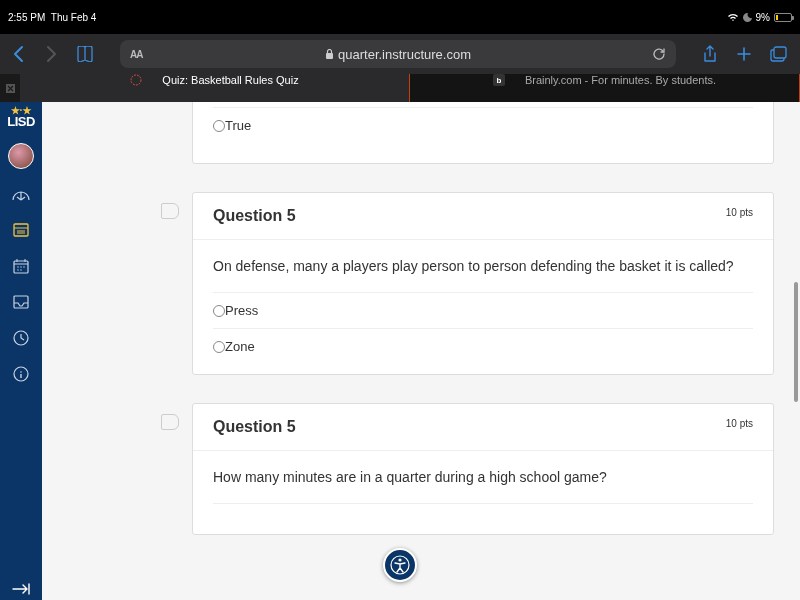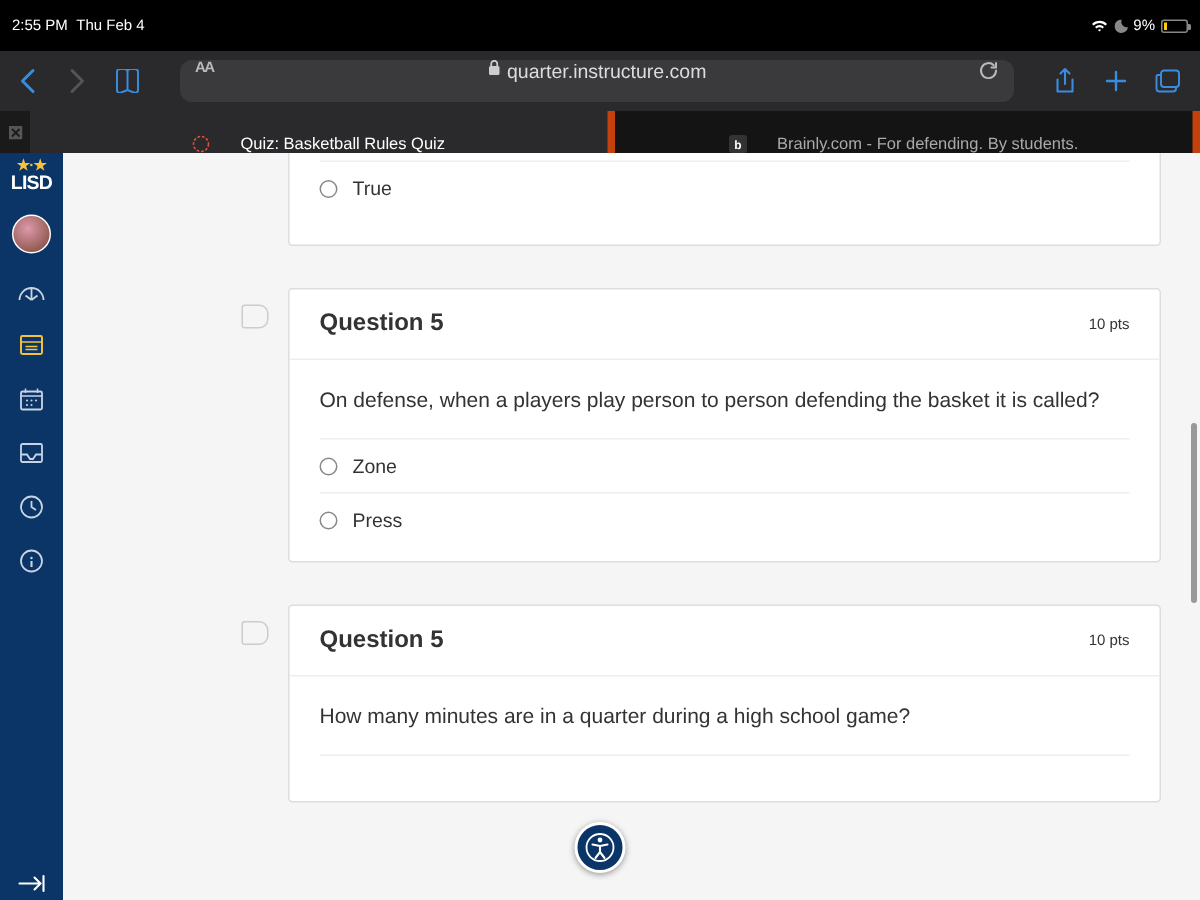--- a/index.html
+++ b/index.html
@@ -10,53 +10,53 @@
 .status-left { flex: 0 0 auto; }
 .status-right { margin-left: auto; display: flex; align-items: center; gap: 4px; }
 .battery-icon { width: 18px; height: 9px; border: 1px solid #888; border-radius: 2px; position: relative; }
 .battery-icon::after { content: ""; position: absolute; right: -3px; top: 2px; width: 2px; height: 4px; background: #888; border-radius: 0 1px 1px 0; }
 .battery-fill { position: absolute; left: 1px; top: 1px; bottom: 1px; width: 10%; background: #ffcc00; }
 
 
 .safari-bar { height: 40px; background: #2a2a2c; display: flex; align-items: center; padding: 0 12px; gap: 18px; }
 .safari-btn { color: #3a8dde; display: flex; align-items: center; justify-content: center; cursor: pointer; }
 .safari-btn.disabled { color: #555; }
-.url-bar { flex: 1; background: #3a3a3c; height: 28px; border-radius: 8px; display: flex; justify-content: center; color: #ddd; font-size: 13px; position: relative; margin: 0 8px; }
+.url-bar { flex: 1; background: #3a3a3c; height: 28px; border-radius: 8px; display: flex; align-items: center; justify-content: center; color: #ddd; font-size: 13px; position: relative; margin: 0 8px; }
 .url-left { position: absolute; left: 10px; color: #bbb; font-size: 10px; font-weight: 600; letter-spacing: -1px; }
 .url-reload { position: absolute; right: 10px; color: #bbb; }
 .lock { margin-right: 4px; }
 
 
 .tab-strip { height: 28px; background: #1a1a1a; display: flex; }
 .tab-strip-close { width: 20px; display: flex; align-items: center; justify-content: center; }
-.tab { flex: 1; display: flex; align-items: flex-end; justify-content: center; gap: 20px; color: #ccc; font-size: 11px; border-right: 5px solid #c2410c; }
+.tab { flex: 1; display: flex; align-items: flex-start; justify-content: center; gap: 20px; color: #ccc; font-size: 11px; border-right: 1px solid #c2410c; }
 .tab.active { background: #2a2a2c; color: #fff; }
 .tab.inactive { background: #141414; color: #aaa; }
 .tab-favicon { width: 12px; height: 12px; }
 
 
 .content-row { display: flex; height: 516px; position: relative; }
 .lisd-sidebar { width: 42px; background: #0b3467; display: flex; flex-direction: column; align-items: center; padding-top: 6px; gap: 14px; }
 .lisd-logo { color: #fff; font-weight: bold; font-size: 13px; letter-spacing: -0.5px; position: relative; text-align: center; }
 .lisd-star { color: #f5c23b; font-size: 10px; display: block; line-height: 6px; }
 .avatar { width: 26px; height: 26px; border-radius: 50%; background: radial-gradient(circle at 40% 35%, #d9a, #743); border: 1px solid #fff; }
 .side-ico { width: 22px; height: 22px; display: flex; align-items: center; justify-content: center; color: #c8d4e3; }
 .side-ico.active { color: #f5c23b; }
 .side-arrow { margin-top: auto; margin-bottom: 18px; color: #fff; }
 
 .canvas-area { flex: 1; background: #f5f5f5; overflow-y: auto; padding: 0 26px 0 150px; position: relative; }
 
 .question-card { background: #fff; border: 1px solid #ddd; border-radius: 3px; margin-bottom: 28px; position: relative; }
 .q-flag { position: absolute; left: -32px; top: 10px; width: 18px; height: 16px; border: 1.5px solid #ccc; border-radius: 2px 6px 6px 2px; }
-.q-header { display: flex; justify-content: space-between; align-items: center; padding: 14px 20px; border-bottom: 1px solid #eee; }
+.q-header { display: flex; justify-content: space-between; align-items: flex-start; padding: 14px 20px; border-bottom: 1px solid #eee; }
 .q-title { font-weight: 600; font-size: 16px; color: #333; }
 .q-pts { font-size: 10px; color: #333; font-weight: 500; }
 .q-body { padding: 18px 20px 10px; }
 .q-text { font-size: 14px; color: #333; margin-bottom: 18px; }
-.opt { display: flex; align-items: center; gap: 10px; padding: 10px 0; border-top: 1px solid #eee; font-size: 13px; color: #333; }
+.opt { display: flex; align-items: center; padding: 10px 0; border-top: 1px solid #eee; font-size: 13px; color: #333; }
 .opt:first-of-type { border-top: 1px solid #eee; }
 .radio { width: 12px; height: 12px; border: 1.5px solid #888; border-radius: 50%; flex-shrink: 0; position: relative; }
 .radio.selected { border-color: #333; }
 .radio.selected::after { content: ""; position: absolute; inset: 2px; background: #333; border-radius: 50%; }
 
 .partial-card { background: #fff; border: 1px solid #ddd; border-radius: 3px; margin-top: -4px; margin-bottom: 28px; padding-bottom: 10px; }
 .partial-card .q-body { padding-top: 8px; }
 
 .a11y-btn { position: absolute; bottom: 18px; left: 50%; transform: translateX(-50%); width: 34px; height: 34px; border-radius: 50%; background: #0b3467; border: 2px solid #fff; box-shadow: 0 1px 4px rgba(0,0,0,0.4); display: flex; align-items: center; justify-content: center; color: #fff; }
 
@@ -151,21 +151,21 @@
     </span>
     <span>Quiz: Basketball Rules Quiz</span>
   </div>
   <div class="tab inactive">
     <span class="tab-favicon">
       <svg width="12" height="12" viewBox="0 0 12 12">
           <rect width="12" height="12" rx="2" fill="#333"></rect>
           <text x="6" y="9" text-anchor="middle" fill="#fff" font-size="8" font-weight="bold">b</text>
         </svg>
     </span>
-    <span>Brainly.com - For defending. By students.</span>
+    <span>Brainly.com - For minutes. By students.</span>
   </div>
 </div>
 
 <div class="content-row">
   <div class="lisd-sidebar">
     <div class="lisd-logo">
       <span class="lisd-star">★·★</span>
       <span>LISD</span>
     </div>
     <div class="avatar"></div>
@@ -232,28 +232,28 @@
       </div>
     </div>
 
     <div class="question-card">
       <div class="q-flag"></div>
       <div class="q-header">
         <span class="q-title">Question 5</span>
         <span class="q-pts">10 pts</span>
       </div>
       <div class="q-body">
-        <div class="q-text">On defense, when a players play person to person defending the basket it is called?</div>
+        <div class="q-text">On defense, many a players play person to person defending the basket it is called?</div>
+        <div class="opt">
+            <span class="radio"></span>
+            <span>Press</span>
+          </div>
         <div class="opt">
             <span class="radio"></span>
             <span>Zone</span>
-          </div>
-        <div class="opt">
-            <span class="radio"></span>
-            <span>Press</span>
           </div>
       </div>
     </div>
 
     <div class="question-card">
       <div class="q-flag"></div>
       <div class="q-header">
         <span class="q-title">Question 5</span>
         <span class="q-pts">10 pts</span>
       </div>

